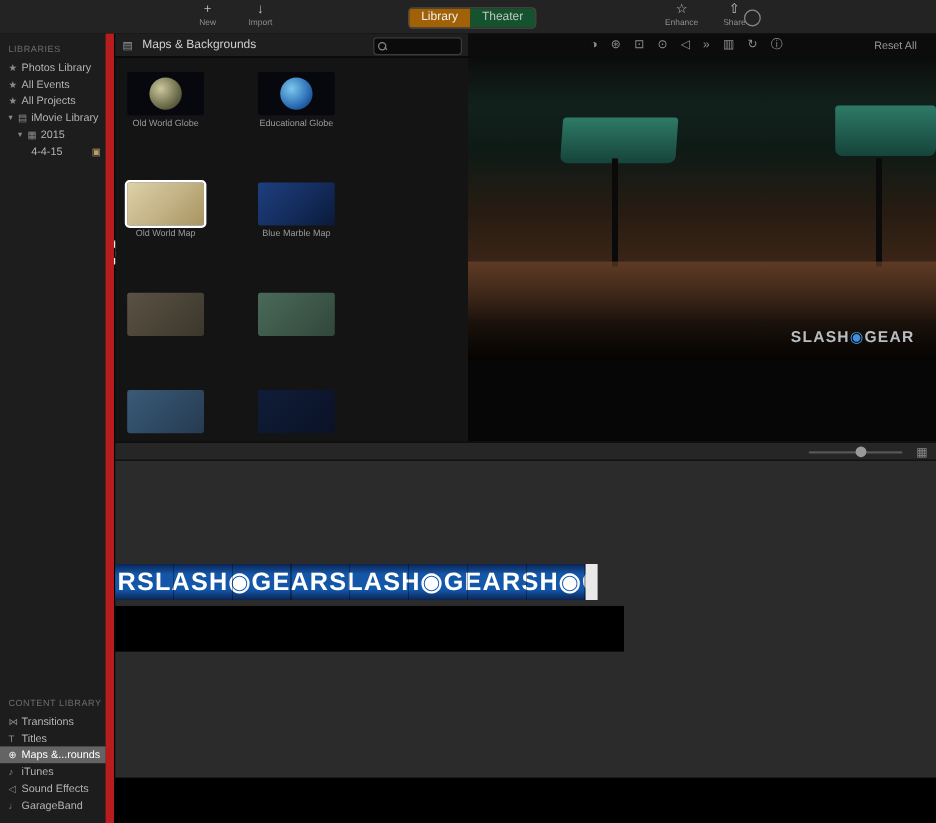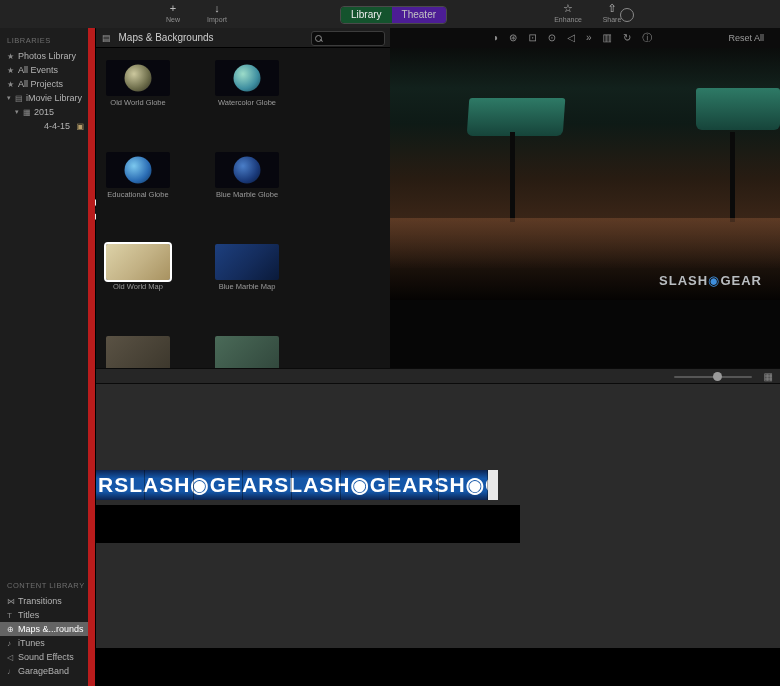--- a/index.html
+++ b/index.html
@@ -7,32 +7,32 @@
        font-family:"Liberation Sans",sans-serif;-webkit-font-smoothing:antialiased;}
 
   
   .top-toolbar{position:absolute;left:0;top:0;width:780px;height:28px;background:#232323;border-bottom:1px solid #050505;}
   .tb-group{position:absolute;top:1px;display:flex;gap:10px;}
   .tb-group.left{left:156px;}
   .tb-group.right{left:551px;}
   .tb-btn{width:34px;text-align:center;color:#8f8f8f;font-size:7px;cursor:default;}
   .tb-btn .ic{display:block;height:15px;font-size:11px;color:#bdbdbd;line-height:15px;}
   .segmented{position:absolute;left:340px;top:6px;display:flex;height:16px;border:1px solid #4a4a4a;border-radius:4px;overflow:hidden;}
-  .seg{padding:0 10px;font-size:10px;line-height:16px;color:#c3c3c3;background:#4c1d95;}
-  .seg.active{background:#14532d;color:#efefef;}
+  .seg{padding:0 10px;font-size:10px;line-height:16px;color:#c3c3c3;background:#14532d;}
+  .seg.active{background:#a16207;color:#efefef;}
   .tb-circle{position:absolute;left:620px;top:8px;width:12px;height:12px;border:1px solid #8a8a8a;border-radius:50%;font-size:8px;color:#8a8a8a;text-align:center;line-height:12px;}
 
   
   .sidebar{position:absolute;left:0;top:28px;width:95px;height:658px;background:#1d1d1d;border-right:7px solid #b91c1c;box-sizing:border-box;}
   .side-header{color:#6e6e6e;font-size:7.5px;letter-spacing:.5px;padding:8px 0 4px 7px;}
   .side-item{display:flex;align-items:center;height:14px;padding-left:7px;color:#b3b3b3;font-size:9px;white-space:nowrap;position:relative;}
   .side-item .ic{width:11px;font-size:8px;color:#8a8a8a;flex:0 0 11px;text-align:left;}
   .side-item .tri{width:8px;font-size:7px;color:#8a8a8a;flex:0 0 8px;}
   .side-item.lv1{padding-left:15px;}
-  .side-item.lv2{padding-left:44px;}
+  .side-item.lv2{padding-left:26px;}
   .side-item.selected{background:#646464;color:#fff;}
   .side-item.selected .ic{color:#eee;}
   .side-item .right-ic{position:absolute;right:4px;font-size:8px;color:#b9a06a;}
   .content-lib{position:absolute;top:545px;left:0;width:100%;}
 
   
   .browser{position:absolute;left:96px;top:28px;width:294px;height:340px;background:#141414;}
   .browser-header{position:absolute;left:0;top:0;width:294px;height:20px;background:#1e1e1e;border-bottom:1px solid #000;display:flex;align-items:center;box-sizing:border-box;}
   .pane-toggle{margin-left:6px;font-size:9px;color:#9a9a9a;}
   .browser-title{margin-left:8px;font-size:10px;color:#cfcfcf;}
@@ -230,30 +230,22 @@
         <span class="mag"></span>
         <input style="">
       </div>
     </div>
     <div class="thumb-grid">
       <div class="cell">
           <div class="tile globe g1"></div>
         <div class="cap">Old World Globe</div>
         </div>
       <div class="cell">
-          <div class="tile globe g2"></div>
-        <div class="cap">Watercolor Globe</div>
-        </div>
-      <div class="cell">
           <div class="tile globe g3"></div>
         <div class="cap">Educational Globe</div>
-        </div>
-      <div class="cell">
-          <div class="tile globe g4"></div>
-        <div class="cap">Blue Marble Globe</div>
         </div>
       <div class="cell">
           <div class="tile m1 sel"></div>
         <div class="cap">Old World Map</div>
         </div>
       <div class="cell">
           <div class="tile m4"></div>
         <div class="cap">Blue Marble Map</div>
         </div>
       <div class="cell">

